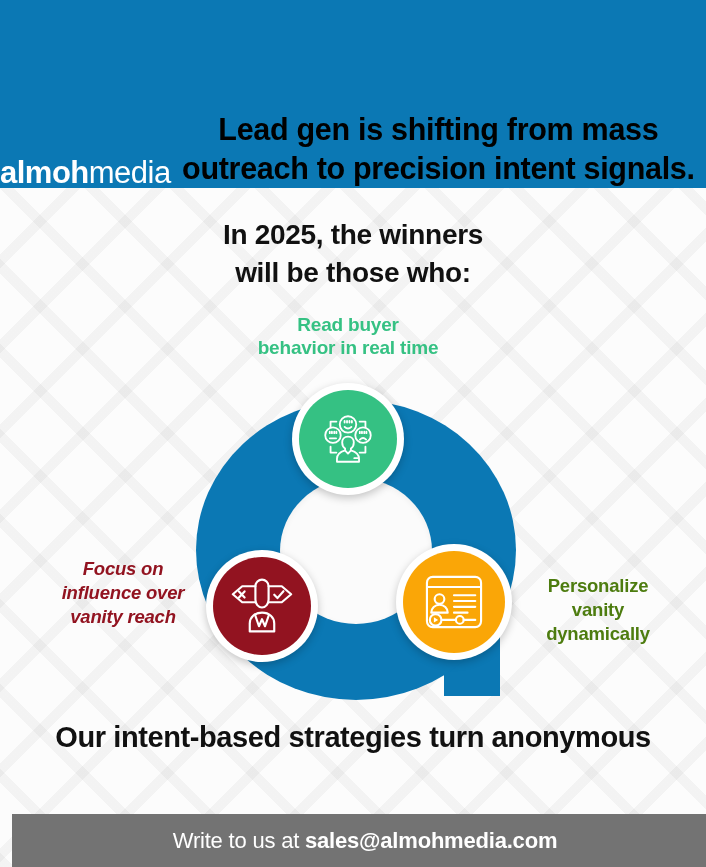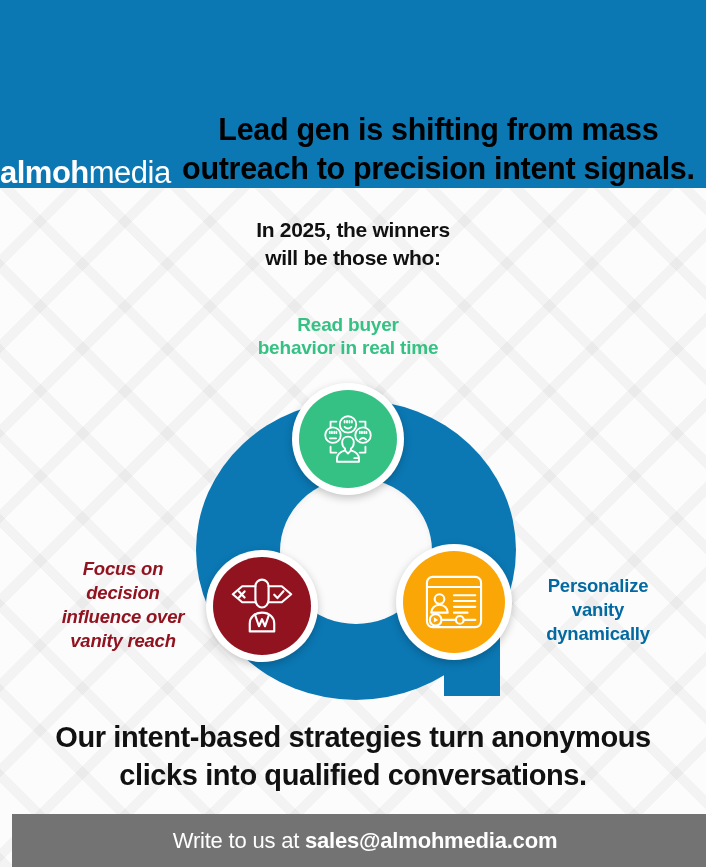--- a/index.html
+++ b/index.html
@@ -53,21 +53,21 @@
     font-weight:bold;
     line-height:1.28;
     letter-spacing:-0.3px;
   }
 
   
   .subhead{
     position:absolute;top:216px;left:0;width:706px;
     text-align:center;
     color:#111111;
-    font-size:21px;
+    font-size:28px;
     font-weight:bold;
     line-height:1.35;
     letter-spacing:-0.3px;
     z-index:2;
   }
 
   
   .label{
     position:absolute;z-index:6;
     font-weight:bold;
@@ -77,21 +77,21 @@
   .label-green{
     top:314px;left:0;width:696px;text-align:center;
     color:#35c183;font-size:19px;
   }
   .label-red{
     top:557px;left:18px;width:210px;text-align:center;
     color:#921320;font-size:18.5px;line-height:1.3;font-style:italic;
   }
   .label-orange{
     top:574px;left:498px;width:200px;text-align:center;
-    color:#0369a1;font-size:18.5px;line-height:1.3;
+    color:#4d7c0f;font-size:18.5px;line-height:1.3;
   }
 
   
   .diagram{
     position:absolute;left:196px;top:400px;
     width:320px;height:302px;z-index:1;
   }
   .ring-square{
     position:absolute;left:248px;top:228px;
     width:56px;height:68px;
@@ -172,21 +172,20 @@
     <div>will be those who:</div>
   </div>
 
   <div class="label label-green">
     <div>Read buyer</div>
     <div>behavior in real time</div>
   </div>
 
   <div class="label label-red">
     <div>Focus on</div>
-    <div>decision</div>
     <div>influence over</div>
     <div>vanity reach</div>
   </div>
 
   <div class="label label-orange">
     <div>Personalize</div>
     <div>vanity</div>
     <div>dynamically</div>
   </div>
 
@@ -271,21 +270,20 @@
           <path d="M20 48.5 H34"></path>
           <circle cx="38" cy="48.5" r="4"></circle>
           <path d="M42 48.5 H54"></path>
         </g>
       </svg>
     </div>
   </div>
 
   <div class="closing">
     <div>Our intent-based strategies turn anonymous</div>
-    <div>clicks into qualified conversations.</div>
   </div>
 
   <div class="footer">
     <div class="footer-text">
       <span>Write to us at </span><span class="mail">sales@almohmedia.com</span>
     </div>
   </div>
 
 </div>
 

